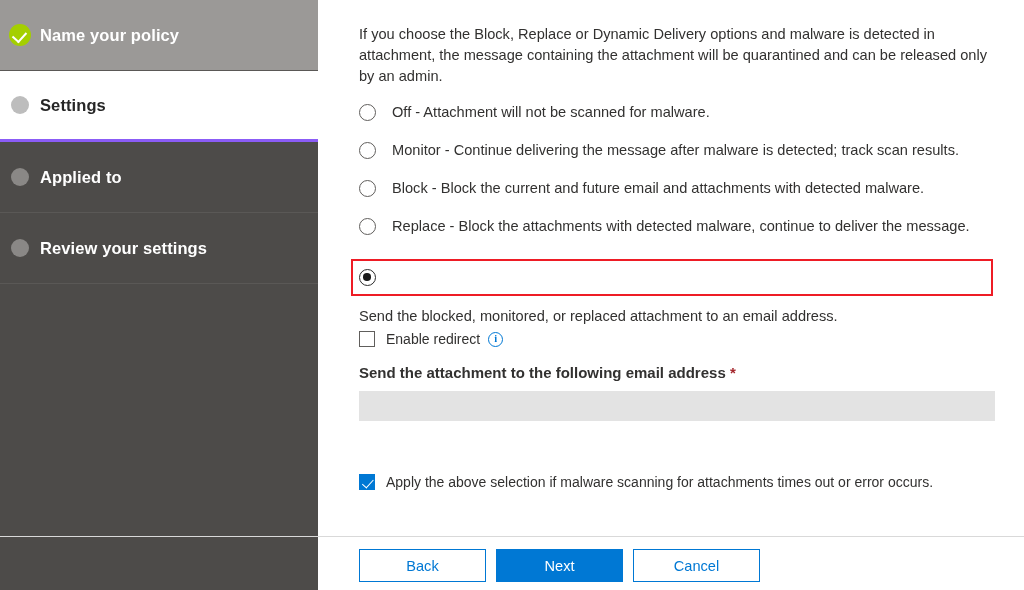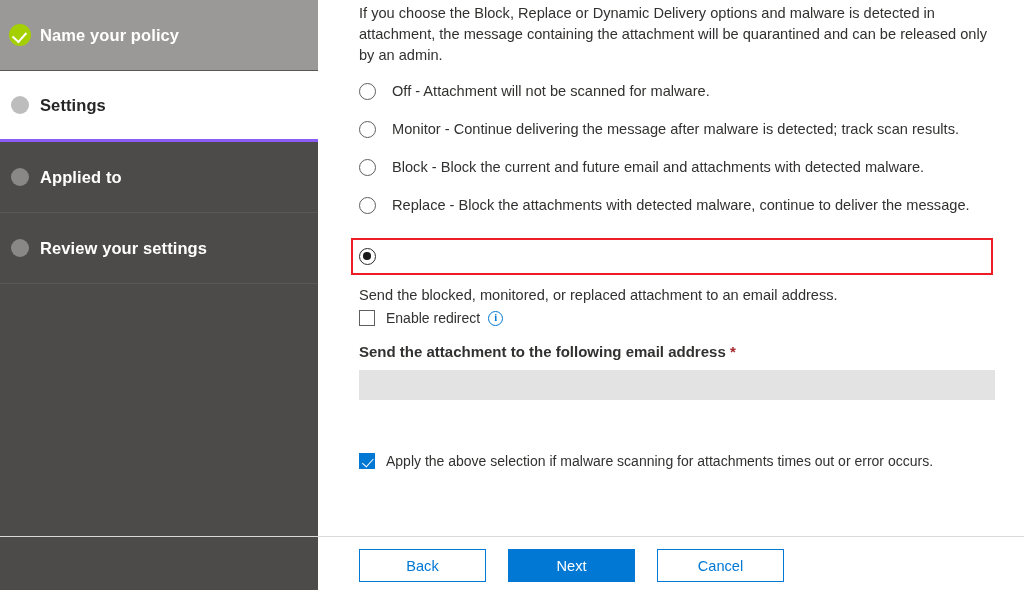--- a/index.html
+++ b/index.html
@@ -65,21 +65,21 @@
     width: 706px; height: 590px;
     background: #ffffff;
   }
   .content {
     position: absolute; left: 41px; top: 0;
     width: 637px;
   }
   .intro {
     font-size: 14.6px; color: #323130;
     line-height: 21px;
-    padding-top: 3px;
+    padding-top: 24px;
     width: 630px;
   }
 
   .radio-list { margin-top: 15px; }
   .radio-row {
     display: flex; align-items: flex-start;
     height: 38px;
     position: relative;
   }
   .radio-row.selected-box {
@@ -179,21 +179,21 @@
   .divider {
     position: absolute;
     left: 0; top: 536px;
     width: 1024px; height: 1px;
     background: #d9d9d9;
   }
 
   .btn-bar {
     position: absolute;
     left: 359px; top: 549px;
-    display: flex; gap: 22px;
+    display: flex; gap: 10px;
   }
   .btn {
     width: 127px; height: 33px;
     font-size: 14.6px;
     display: flex; align-items: center; justify-content: center;
     cursor: pointer;
     font-family: "Liberation Sans", sans-serif;
   }
   .btn-outline {
     background: #ffffff;

